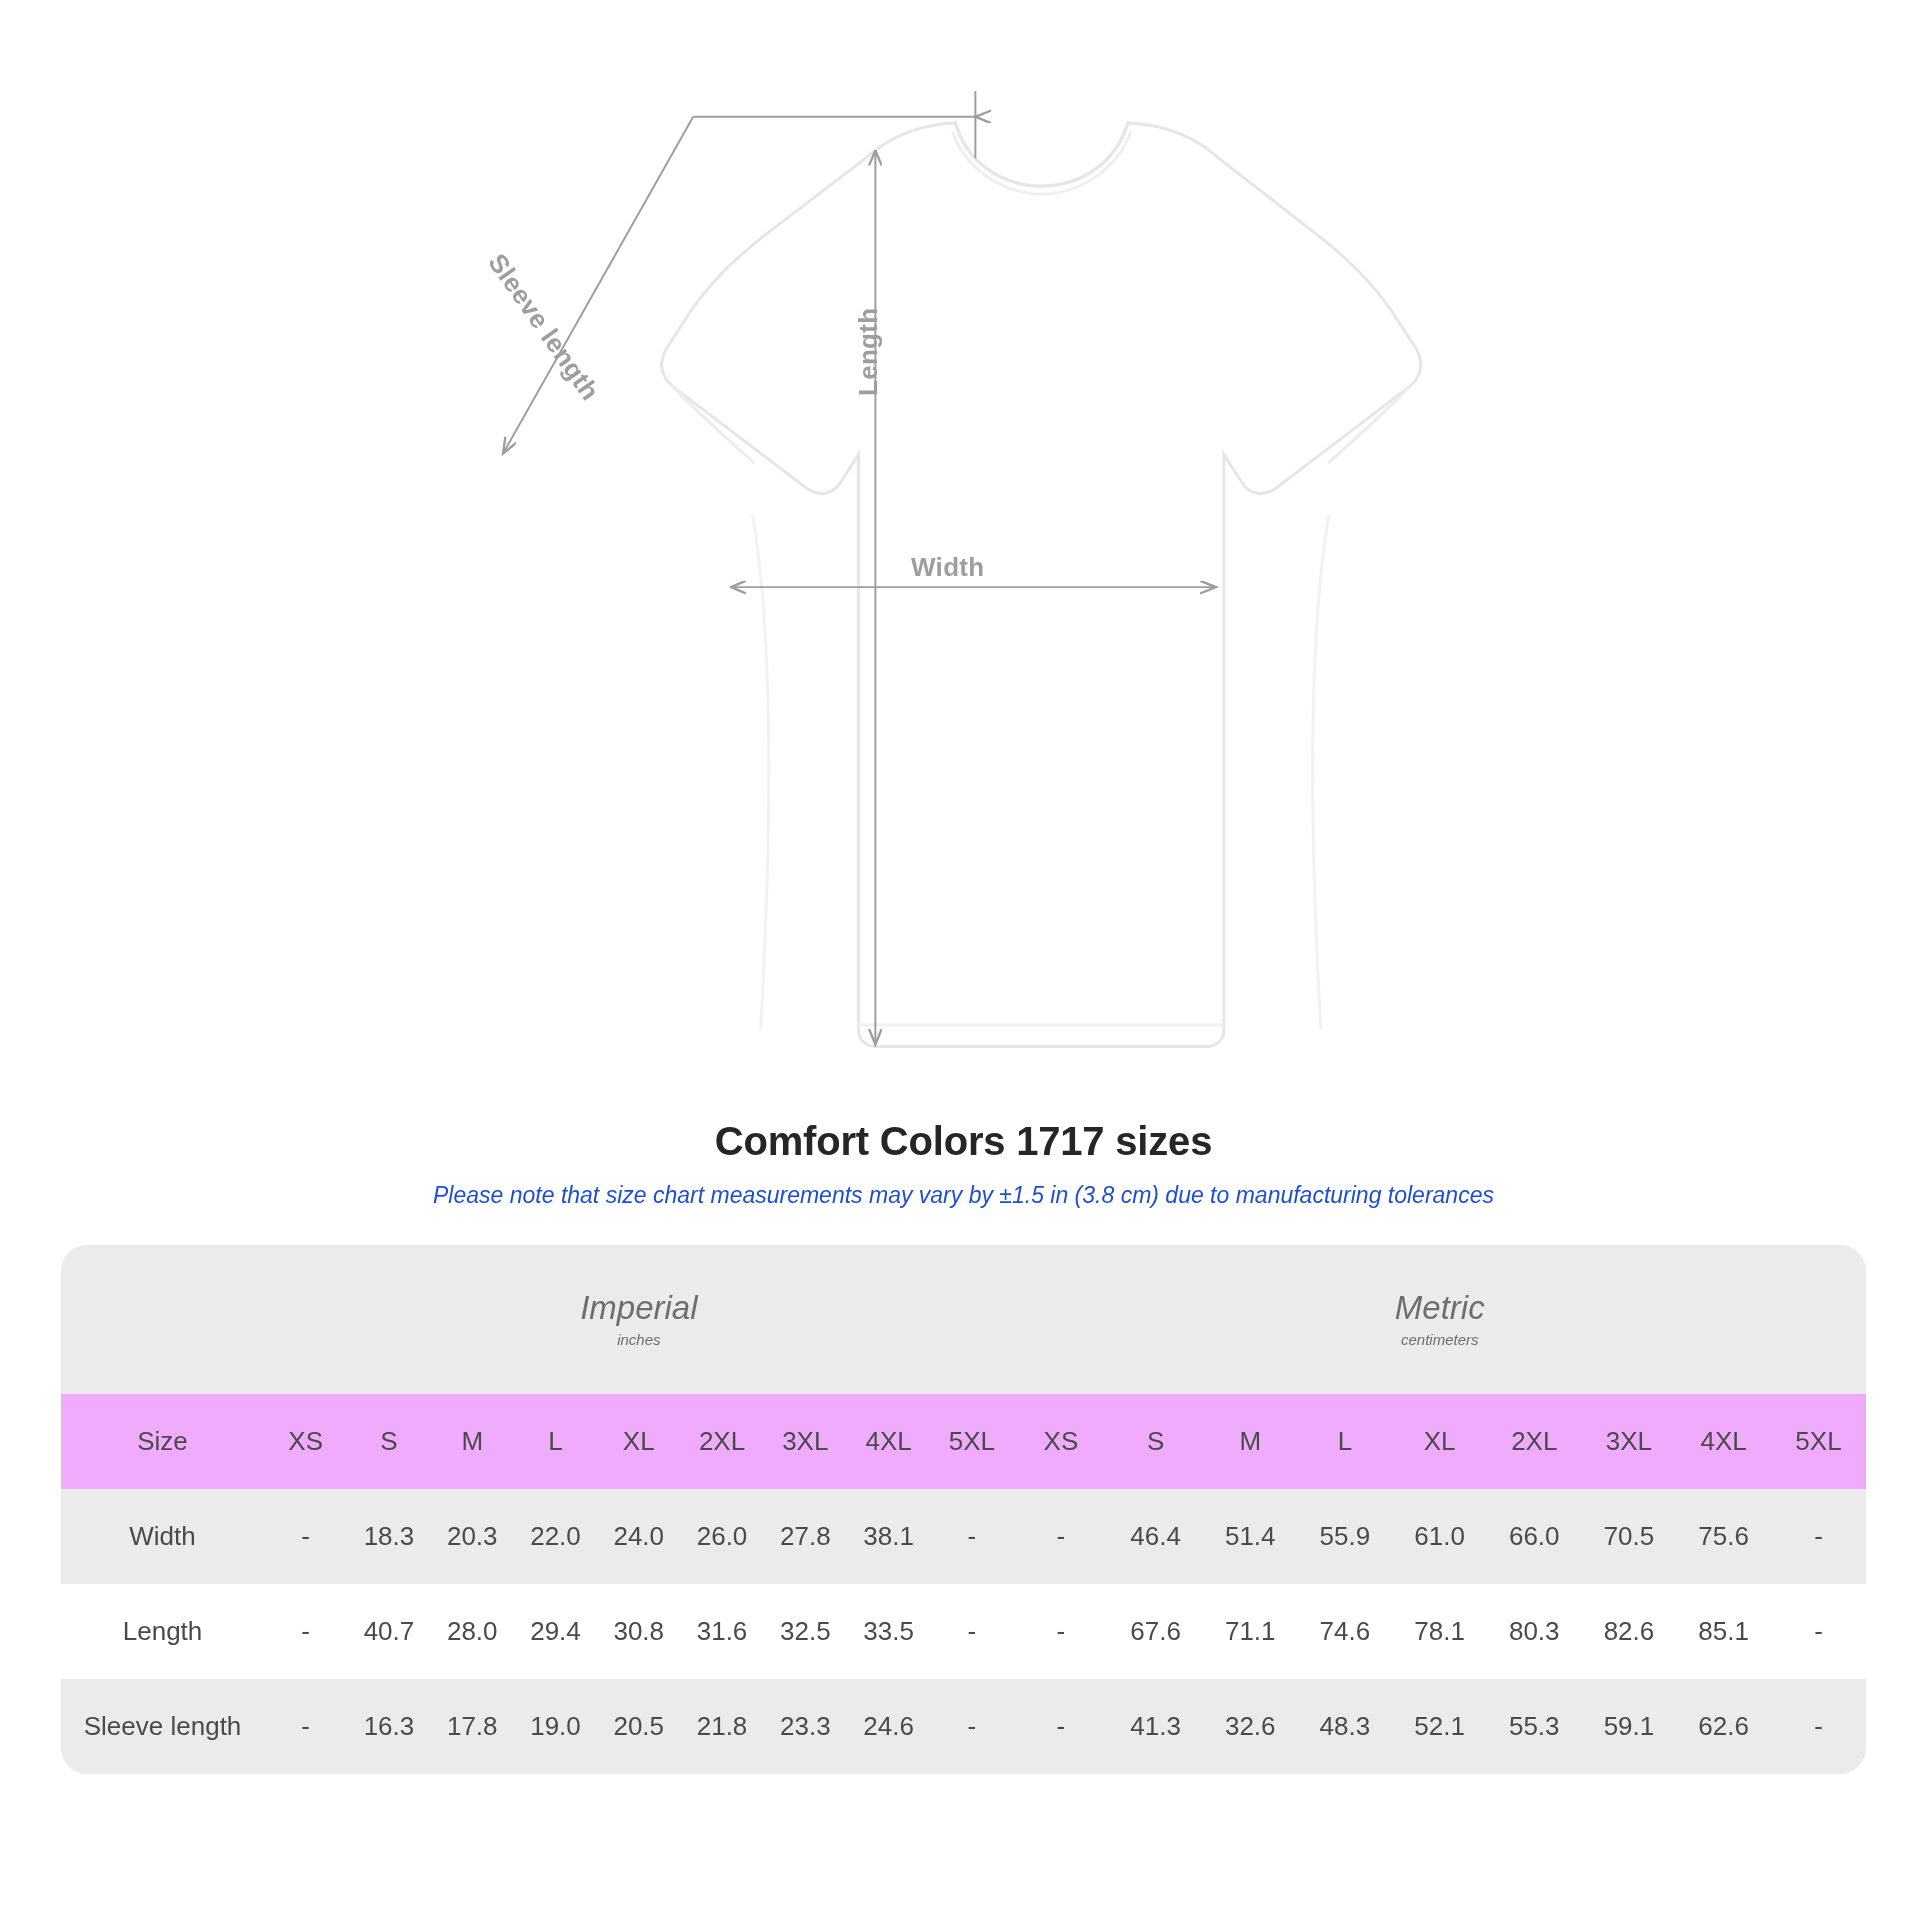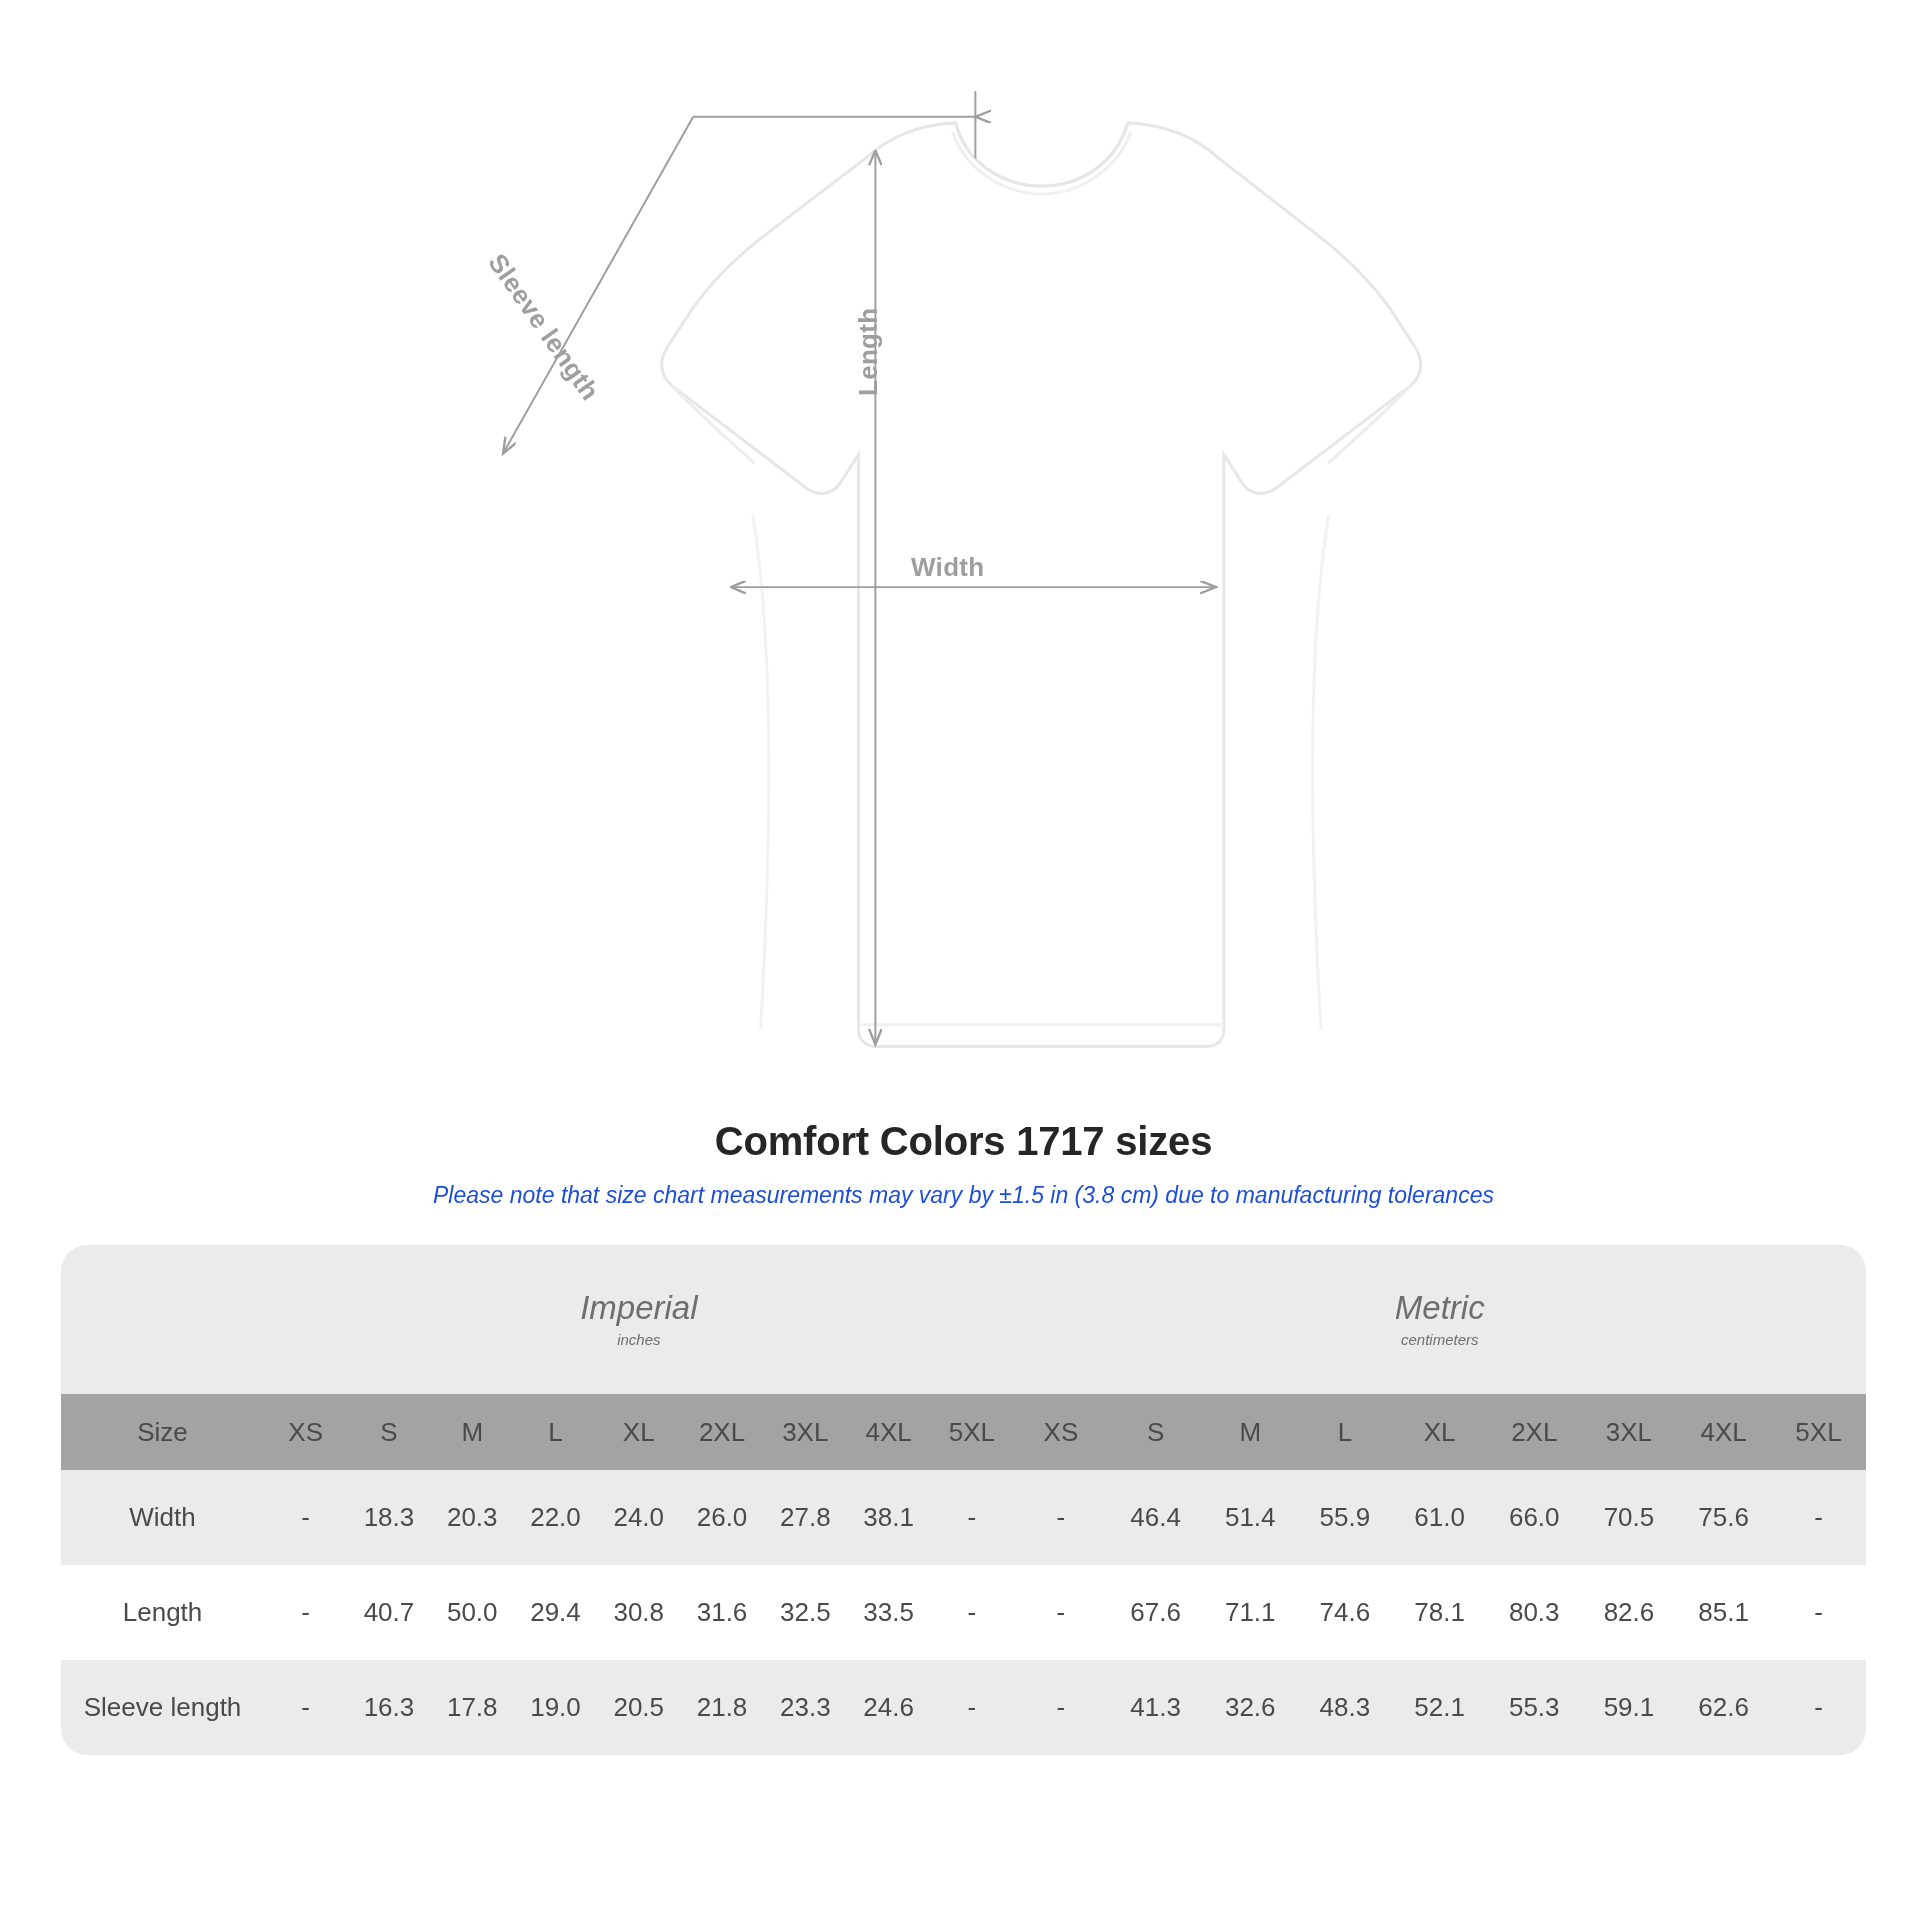--- a/index.html
+++ b/index.html
@@ -105,22 +105,22 @@
     color: #6e6e6e;
     line-height: 1.25;
   }
   .unit-sub {
     font-size: 15px;
     font-style: italic;
     color: #6e6e6e;
     line-height: 1.6;
   }
   .head-row td {
-    background: #a3a3a3;
-    height: 76px;
+    background: #f0abfc;
+    height: 95px;
     font-size: 26px;
     font-weight: bold;
     color: #4a4a4a;
     vertical-align: middle;
   }
   .data-row td {
     height: 95px;
     font-size: 26px;
     color: #4a4a4a;
     vertical-align: middle;
@@ -275,21 +275,21 @@
           <td>66.0</td>
           <td>70.5</td>
           <td>75.6</td>
           <td>-</td>
         </tr>
 
         <tr class="data-row plain">
           <td class="row-label">Length</td>
           <td>-</td>
           <td>40.7</td>
-          <td>50.0</td>
+          <td>28.0</td>
           <td>29.4</td>
           <td>30.8</td>
           <td>31.6</td>
           <td>32.5</td>
           <td>33.5</td>
           <td>-</td>
           <td>-</td>
           <td>67.6</td>
           <td>71.1</td>
           <td>74.6</td>

